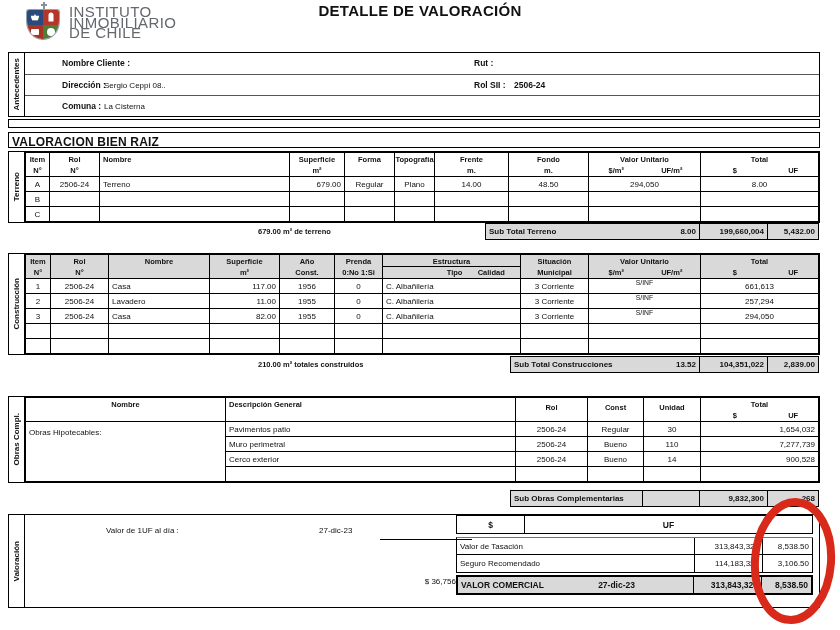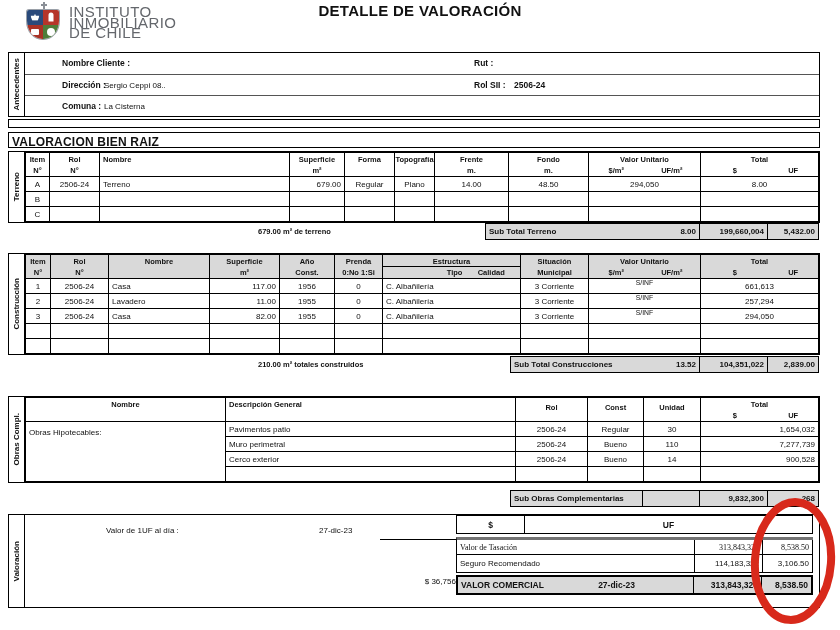--- a/index.html
+++ b/index.html
@@ -74,21 +74,21 @@
   .uf-val { position:absolute; left:357px; top:26px; width:88px; text-align:right; font-size:8px; padding-right:3px;margin-top:36px; }
   .uf-underline { position:absolute; left:355px; top:24px; width:92px; border-bottom:1px solid #000; }
   .vc { position:absolute; left:431px; top:0; width:357px; }
   .vc-head { display:flex; border:1.5px solid #000; height:19px; }
   .vc-head > div { display:flex; align-items:center; justify-content:center; font-size:8.5px; font-weight:bold; }
   .vc-head .t { width:238px; border-right:1px solid #000; }
   .vc-head .p { width:68px; border-right:1px solid #000; }
   .vc-head .u { flex:1; }
   .vc-rows { margin-top:3px; }
   .vc-row { display:flex; height:18px; border-left:1px solid #000; border-bottom:1px solid #000; }
-  .vc-row:first-child { border-top:3px solid #737373;font-family:Liberation Serif, serif; }
+  .vc-row:first-child { border-top:1px solid #737373; }
   .vc-row > div { display:flex; align-items:center; font-size:8px; border-right:1px solid #000; }
   .vc-row .t { width:238px; padding-left:3px; }
   .vc-row .p, .vc-row .u { justify-content:flex-end; padding-right:3px; }
   .vc-row .p { width:68px; } .vc-row .u { flex:1; }
   .vc-final { display:flex; height:20px; margin-top:2px; border:2px solid #000; background:#d9d9d9; }
   .vc-final > div { display:flex; align-items:center; font-size:8.5px; font-weight:bold; }
   .vc-final .t { width:236px; justify-content:space-between; padding:0 58px 0 3px; border-right:1px solid #000; }
   .vc-final .p { width:68px; justify-content:flex-end; padding-right:3px; border-right:1px solid #000; }
   .vc-final .u { flex:1; justify-content:flex-end; padding-right:3px; }
 

